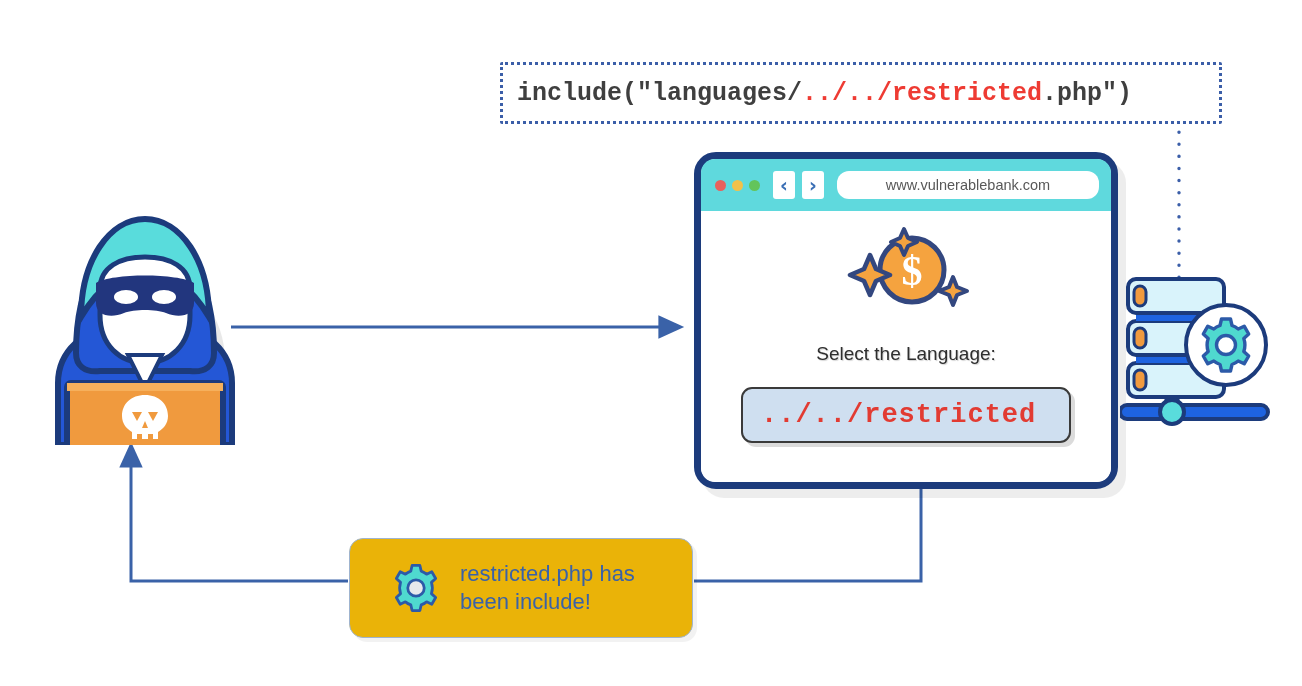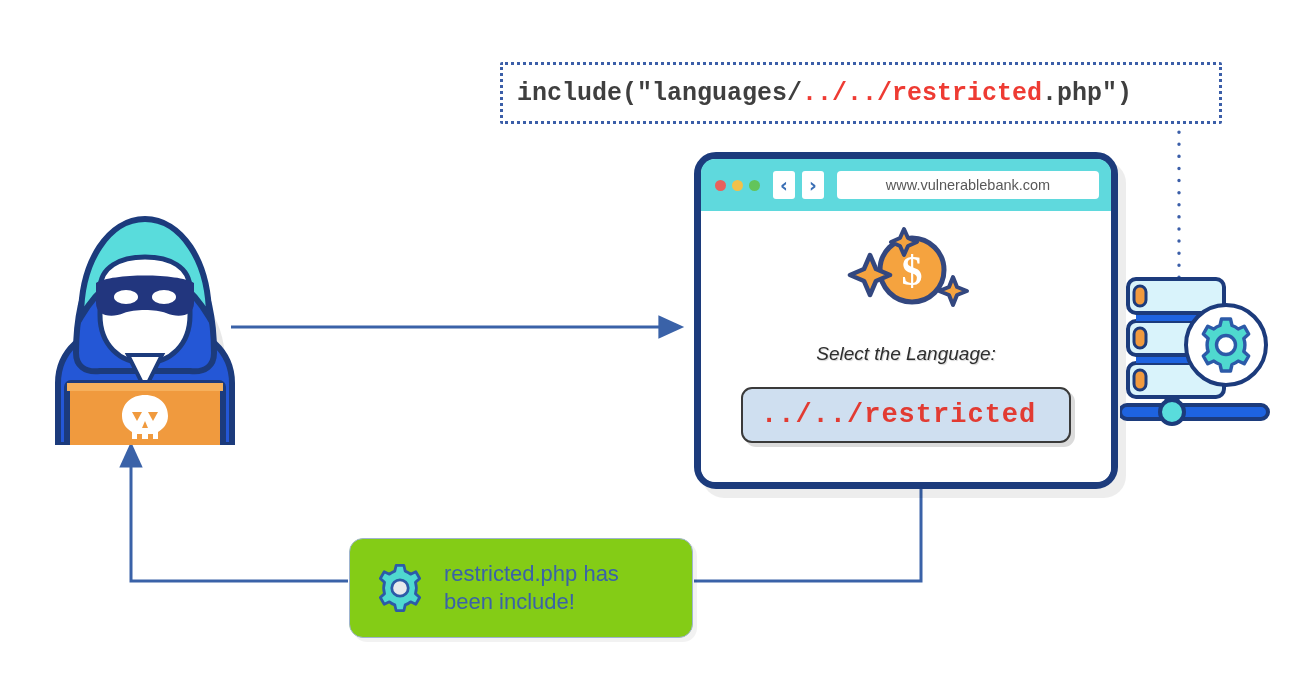--- a/index.html
+++ b/index.html
@@ -49,54 +49,53 @@
   .dot.yellow{background:#f2c14a;}
   .dot.green{background:#63c45b;}
   .dots{display:flex;gap:6px;margin-right:6px;margin-left:2px;}
   .navbtn{
     width:22px;height:28px;background:#ffffff;border-radius:3px;
     display:flex;align-items:center;justify-content:center;
     color:#3b6fb5;font-size:19px;font-weight:700;line-height:1;
     font-family:"DejaVu Sans",sans-serif;
   }
   #url-bar{
-    flex:1;height:28px;background:#ffffff;border-radius:4px;
+    flex:1;height:28px;background:#ffffff;border-radius:12px;
     margin-left:6px;display:flex;align-items:center;justify-content:center;
     color:#585858;font-size:14.5px;
   }
   #browser-body{
     position:absolute;left:0;top:52px;right:0;bottom:0;
     background:#ffffff;
     border-bottom-left-radius:14px;border-bottom-right-radius:14px;
     display:flex;flex-direction:column;align-items:center;
   }
   #coin-art{margin-top:14px;width:160px;height:100px;position:relative;}
   #select-label{
     margin-top:18px;font-size:19px;color:#2e2e2e;
     text-shadow:1px 1px 1px rgba(0,0,0,0.18);
-    font-style:italic;
   }
   #lang-input{
     margin-top:22px;width:330px;height:56px;
     background:#cfdff0;border:2px solid #3a3a3a;border-radius:11px;
     box-shadow:4px 4px 0 0 rgba(0,0,0,0.14);
     display:flex;align-items:center;box-sizing:border-box;
     padding-left:18px;
   }
   #lang-input .val{
     font-family:"Liberation Mono","DejaVu Sans Mono",monospace;
     font-weight:700;font-size:27px;color:#e23b32;letter-spacing:1px;
   }
 
   
   #message-box{
     position:absolute;left:349px;top:538px;width:344px;height:100px;
-    background:#84cc16;border:1.5px solid #9fb4cf;border-radius:14px;
+    background:#eab308;border:1.5px solid #9fb4cf;border-radius:14px;
     box-shadow:4px 4px 0 0 rgba(0,0,0,0.05);
-    display:flex;align-items:center;gap:18px;padding-left:24px;
+    display:flex;align-items:center;gap:18px;padding-left:40px;
     box-sizing:border-box;
   }
   #message-box .msg-text{
     color:#3a62a8;font-size:22px;line-height:1.28;
   }
 
   
   #hacker{position:absolute;left:40px;top:205px;width:210px;height:240px;}
   
   #server{position:absolute;left:1120px;top:265px;width:182px;height:180px;}

